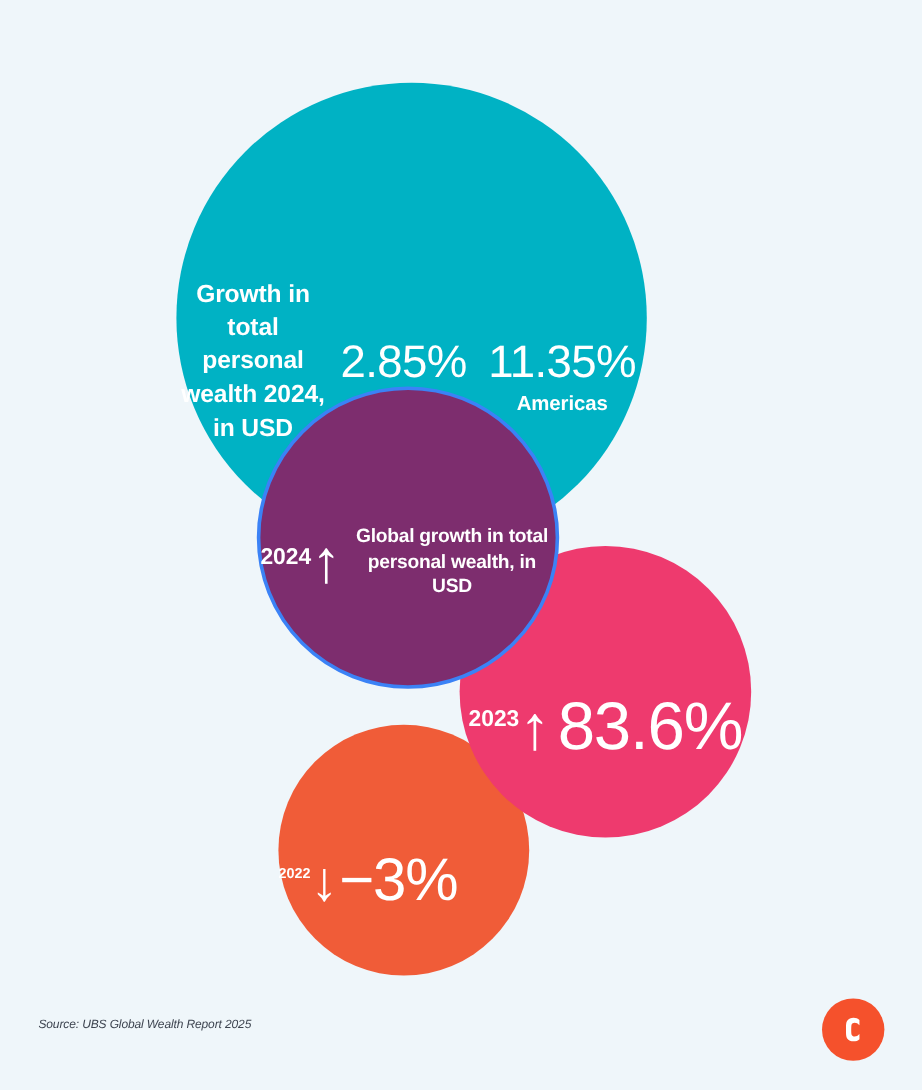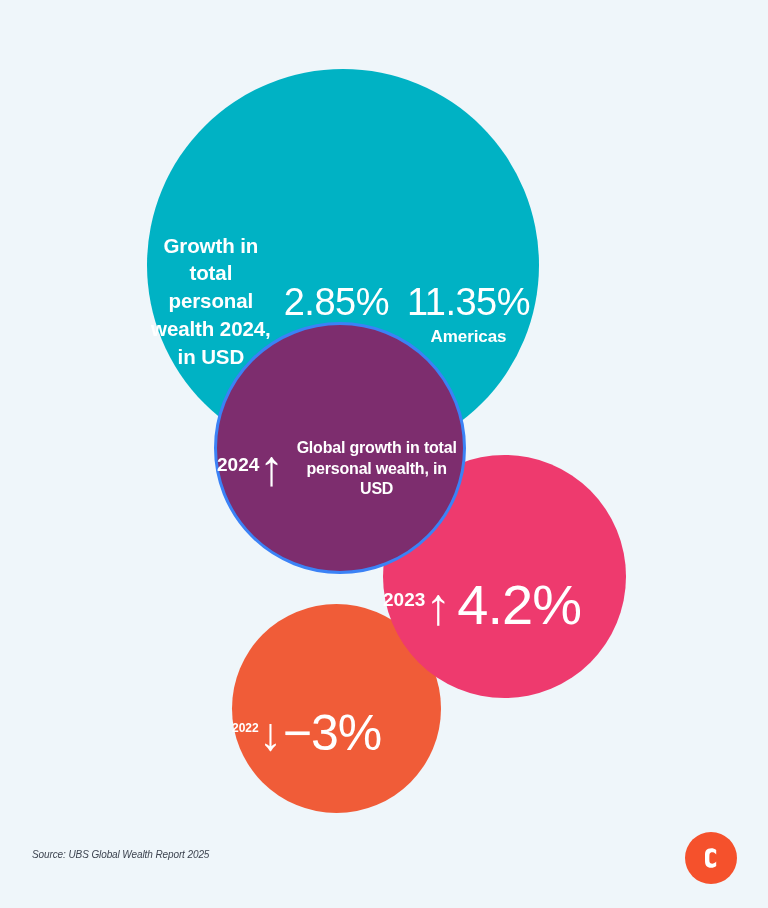--- a/index.html
+++ b/index.html
@@ -122,20 +122,21 @@
 
   
   #bubble-2023 {
     left: 383px;
     top: 455px;
     width: 243px;
     height: 243px;
     background: #ee3a6e;
     z-index: 2;
     padding-top: 48px;
+    justify-content: center;
   }
   #bubble-2023 .big-value {
     font-size: 56px;
     margin-top: 10px;
   }
   #bubble-2023 .big-value .arrow {
     font-size: 52px;
   }
 
   
@@ -202,21 +203,21 @@
         <div class="region-value">11.35%</div>
         <div class="region-label">Americas</div>
       </div>
     </div>
   </div>
 
   <div class="bubble" id="bubble-2023">
     <div class="year-label">2023</div>
     <div class="big-value">
       <span class="arrow">↑</span>
-      <span>4.2%</span>
+      <span>83.6%</span>
     </div>
   </div>
 
   <div class="bubble" id="bubble-2022">
     <div class="year-label">2022</div>
     <div class="big-value">
       <span class="arrow">↓</span>
       <span>−3%</span>
     </div>
   </div>

